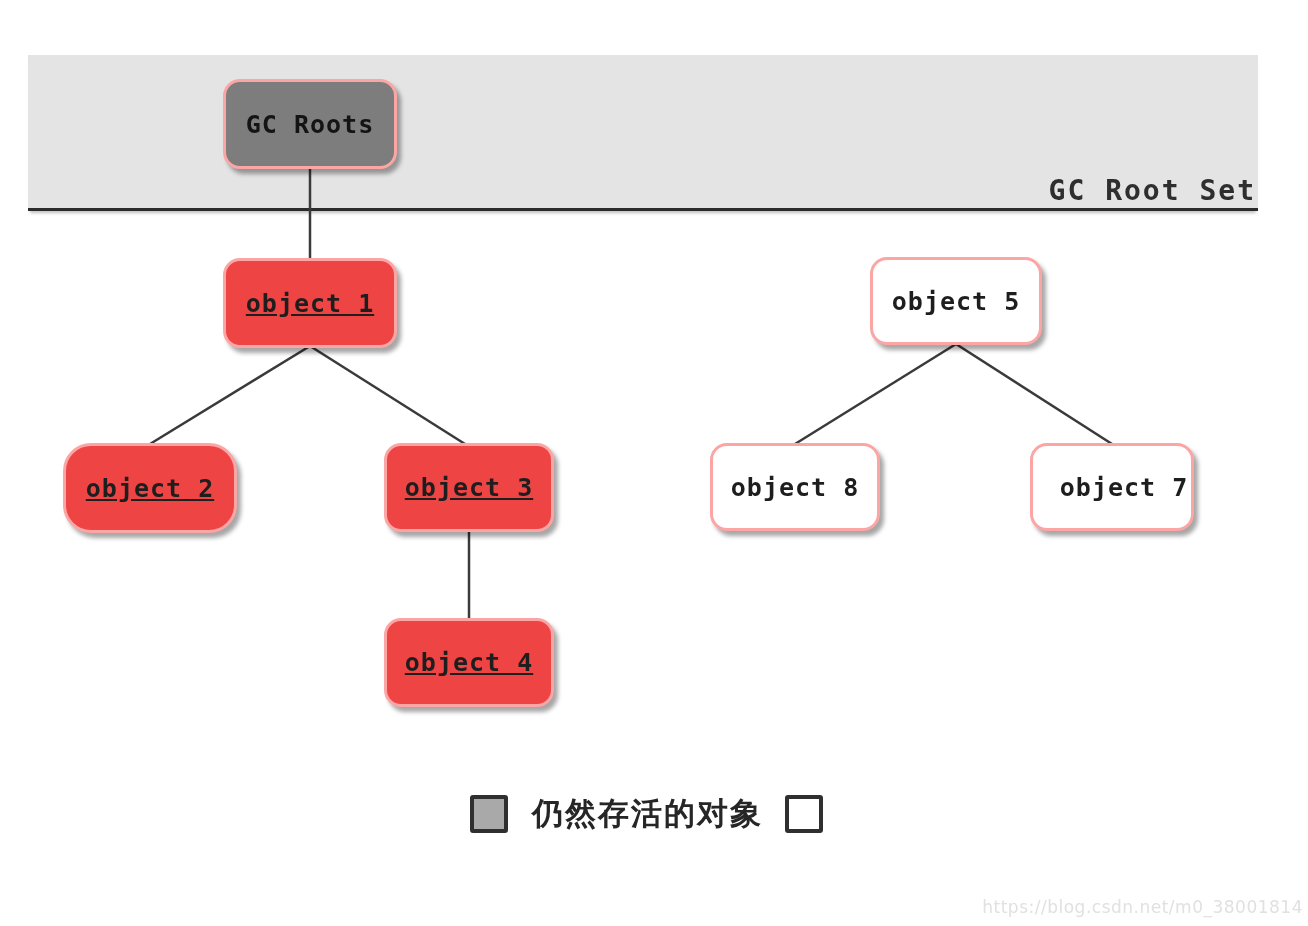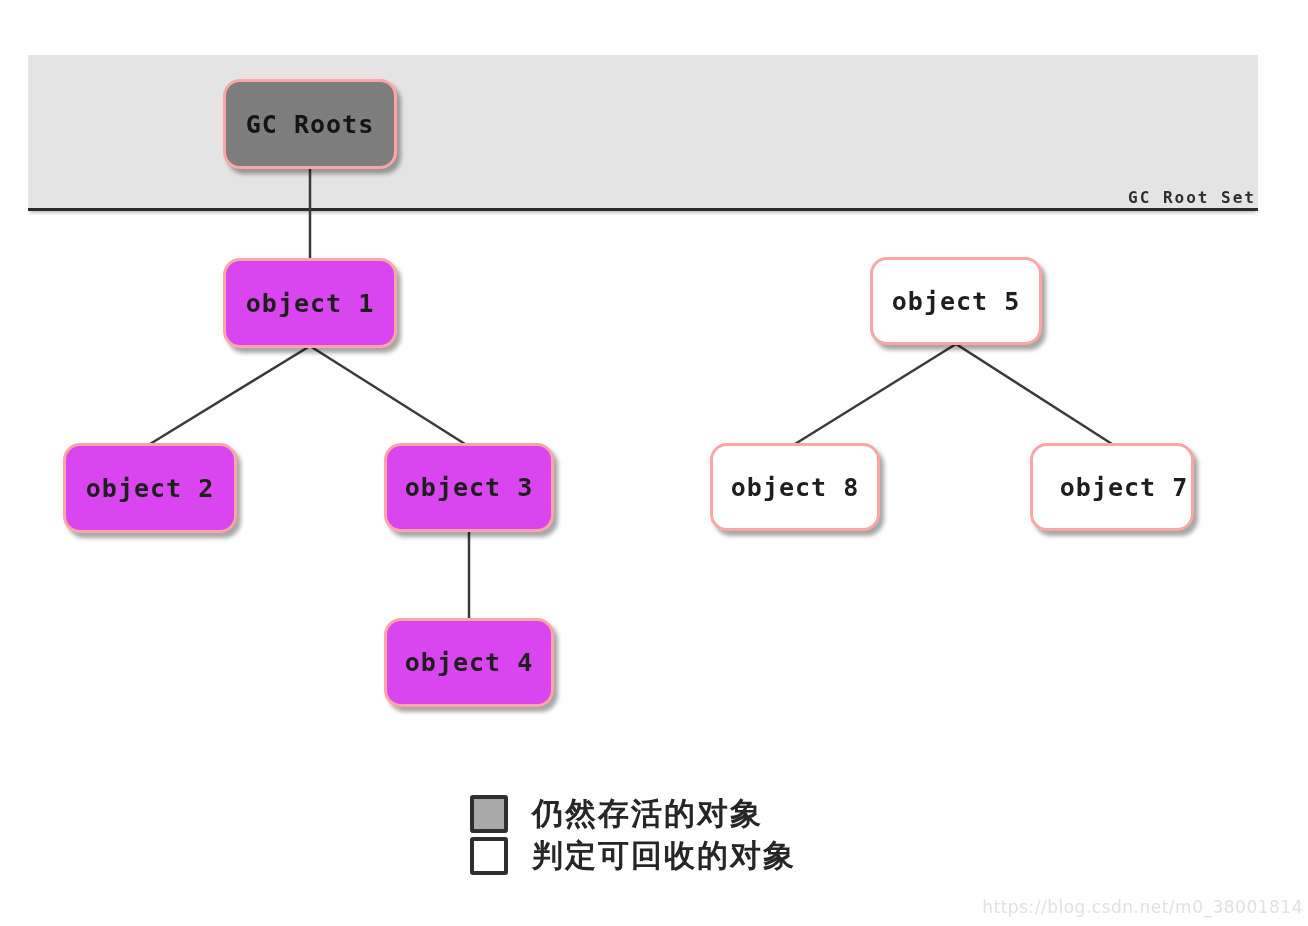--- a/index.html
+++ b/index.html
@@ -25,21 +25,21 @@
     background: #e4e4e4;
     border-bottom: 3px solid #2b2b2b;
     box-shadow: 0 4px 3px -2px rgba(0,0,0,0.25);
   }
   .band-label {
     position: absolute;
     right: 2px;
     bottom: 1px;
     font-family: "DejaVu Sans Mono", "Liberation Mono", monospace;
     font-weight: bold;
-    font-size: 16px;
+    font-size: 28px;
     letter-spacing: 2px;
     color: #2e2e2e;
     white-space: nowrap;
   }
   
   svg.edges {
     position: absolute;
     left: 0;
     top: 0;
     width: 1308px;
@@ -61,31 +61,31 @@
     justify-content: center;
     font-family: "DejaVu Sans Mono", "Liberation Mono", monospace;
     font-weight: bold;
     font-size: 25px;
     letter-spacing: 1px;
     color: #1e1e1e;
     box-shadow: 4px 5px 4px rgba(0,0,0,0.35);
     white-space: nowrap;
   }
   .node.root        { background: #7d7d7d; color: #141414; }
-  .node.alive       { background: #d946ef; }
+  .node.alive       { background: #ef4444; text-decoration: underline; }
   .node.collectible { background: #ffffff; }
 
   
   .legend {
     position: absolute;
     left: 470px;
     top: 793px;
     display: flex;
-    flex-direction: column;
-    gap: 0;
+    flex-direction: row;
+    gap: 22px;
   }
   .legend-row {
     display: flex;
     align-items: center;
     gap: 24px;
   }
   .swatch {
     width: 38px;
     height: 38px;
     box-sizing: border-box;
@@ -129,38 +129,37 @@
     <line x1="310" y1="346" x2="465" y2="444"></line>
     <line x1="469" y1="531" x2="469" y2="619"></line>
     <line x1="956" y1="344" x2="795" y2="444"></line>
     <line x1="956" y1="344" x2="1112" y2="444"></line>
   </svg>
 
   <div class="node root" style="left:223px; top:79px;  width:174px; height:90px;">GC Roots</div>
 
   <div class="node alive" style="left:223px; top:258px; width:174px; height:90px;">object 1</div>
 
-  <div class="node alive" style="left:63px;  top:443px; width:174px; height:90px;">object 2</div>
+  <div class="node alive" style="left:63px;  top:443px; width:174px; height:90px;border-radius:28px;">object 2</div>
 
   <div class="node alive" style="left:384px; top:443px; width:170px; height:89px;">object 3</div>
 
   <div class="node alive" style="left:384px; top:618px; width:170px; height:89px;">object 4</div>
 
   <div class="node collectible" style="left:870px; top:257px; width:172px; height:88px;">object 5</div>
 
   <div class="node collectible" style="left:710px; top:443px; width:170px; height:88px;">object 8</div>
 
   <div class="node collectible" style="left:1030px; top:443px; width:164px; height:88px;padding-left:24px;">object 7</div>
 
   <div class="legend">
     <div class="legend-row">
       <span class="swatch alive"></span>
       <span class="legend-label">仍然存活的对象</span>
     </div>
     <div class="legend-row">
       <span class="swatch collectible"></span>
-      <span class="legend-label">判定可回收的对象</span>
     </div>
   </div>
 
   <div class="watermark">https://blog.csdn.net/m0_38001814</div>
 
 </div>
 
 </body></html>

